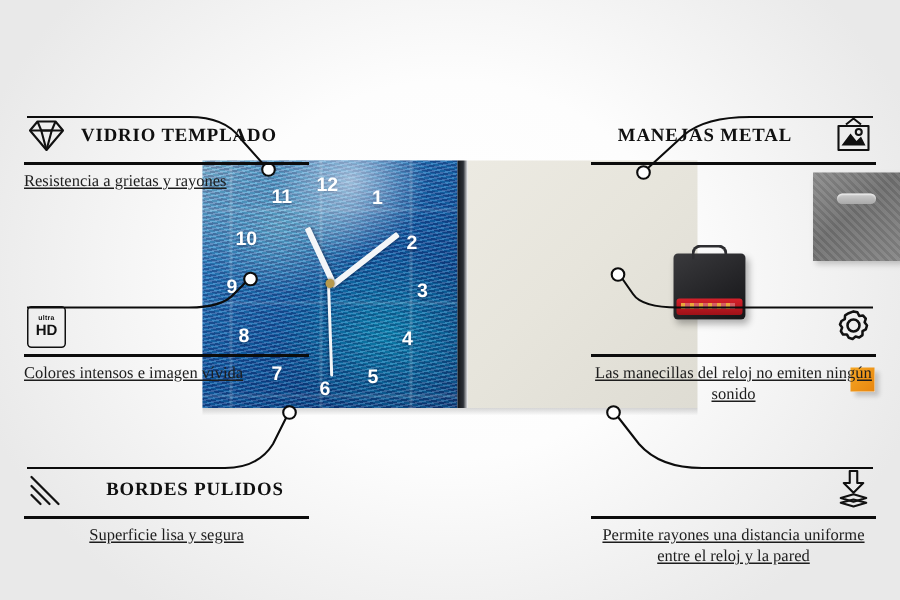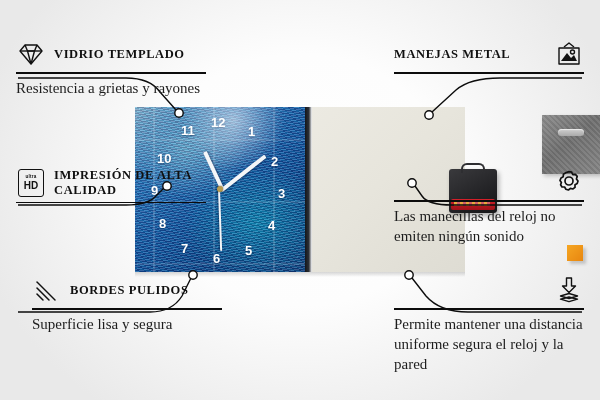--- a/index.html
+++ b/index.html
@@ -93,34 +93,34 @@
     background:repeating-linear-gradient(90deg,#f0c040 0 3px, rgba(255,255,255,.35) 3px 6px);
     opacity:.85;
   }
   .spacer-foam {
     position:absolute; left:255px; top:138px; width:16px; height:16px;
     background:linear-gradient(135deg,#f5a623,#e8860f);
     box-shadow:3px 3px 3px rgba(0,0,0,.18);
   }
 
   
-  .callout { position:absolute; width:190px; }
+  .callout { position:absolute; width:190px;margin-top:36px; }
   .callout.left  { text-align:left; }
-  .callout.right { text-align:left; }
+  .callout.right { text-align:center; }
   .head { display:flex; align-items:center; gap:8px; }
   .callout.right .head { flex-direction:row-reverse; }
   .title {
     font-size:12.5px; font-weight:700; letter-spacing:.6px; color:#101010;
     line-height:1.18; text-transform:uppercase; flex:1;
   }
   .ico { width:30px; height:28px; flex:0 0 30px; display:flex;
          align-items:center; justify-content:center; }
   .ico svg { display:block; }
   .rule { height:1.6px; background:#0c0c0c; margin:4px 0 4px; }
-  .desc { font-size:15px; color:#1d1d1d; line-height:1.35; }
+  .desc { font-size:11px; color:#1d1d1d; line-height:1.35;text-decoration:underline; }
 
   
   .hd-badge {
     width:26px; height:28px; border:1.6px solid #111; border-radius:3px;
     display:flex; flex-direction:column; align-items:center; justify-content:center;
     font-family:"Liberation Sans", sans-serif; color:#111;
   }
   .hd-badge .u { font-size:4.6px; font-weight:700; letter-spacing:.2px; line-height:1; }
   .hd-badge .h { font-size:10px; font-weight:700; line-height:1; margin-top:1px; }
 
@@ -213,26 +213,26 @@
   </div>
 
   <div class="callout left" style="left:16px;top:168px;">
     <div class="head">
       <span class="ico">
         <span class="hd-badge">
           <span class="u">ultra</span>
           <span class="h">HD</span>
         </span>
       </span>
-      <span class="title">IMPRESIÓN DE ALTA CALIDAD</span>
-    </div>
-    <div class="rule"></div>
-  </div>
-
-  <div class="callout left" style="left:32px;top:276px;">
+    </div>
+    <div class="rule"></div>
+    <div class="desc">Colores intensos e imagen vívida</div>
+  </div>
+
+  <div class="callout left" style="left:16px;top:276px;text-align:center;">
     <div class="head">
       <span class="ico">
         <svg width="26" height="23" viewBox="0 0 26 23">
           <g stroke="#111" stroke-width="1.5" stroke-linecap="round">
             <path d="M3 3 L21 21"></path>
               <path d="M3 9 L15 21"></path>
               <path d="M3 15 L9 21"></path>
           </g>
         </svg>
       </span>
@@ -282,16 +282,16 @@
         <svg width="26" height="26" viewBox="0 0 26 26">
           <g fill="none" stroke="#111" stroke-width="1.4" stroke-linejoin="round">
             <path d="M10.5 1 H15.5 V9 H19.5 L13 15.5 L6.5 9 H10.5 Z"></path>
             <path d="M13 16.5 L21.5 19 L13 21.5 L4.5 19 Z"></path>
             <path d="M13 20 L21.5 22.2 L13 24.6 L4.5 22.2 Z"></path>
           </g>
         </svg>
       </span>
     </div>
     <div class="rule"></div>
-    <div class="desc">Permite mantener una distancia uniforme segura el reloj y la pared</div>
+    <div class="desc">Permite rayones una distancia uniforme entre el reloj y la pared</div>
   </div>
 
 </div>
 
 </body></html>

